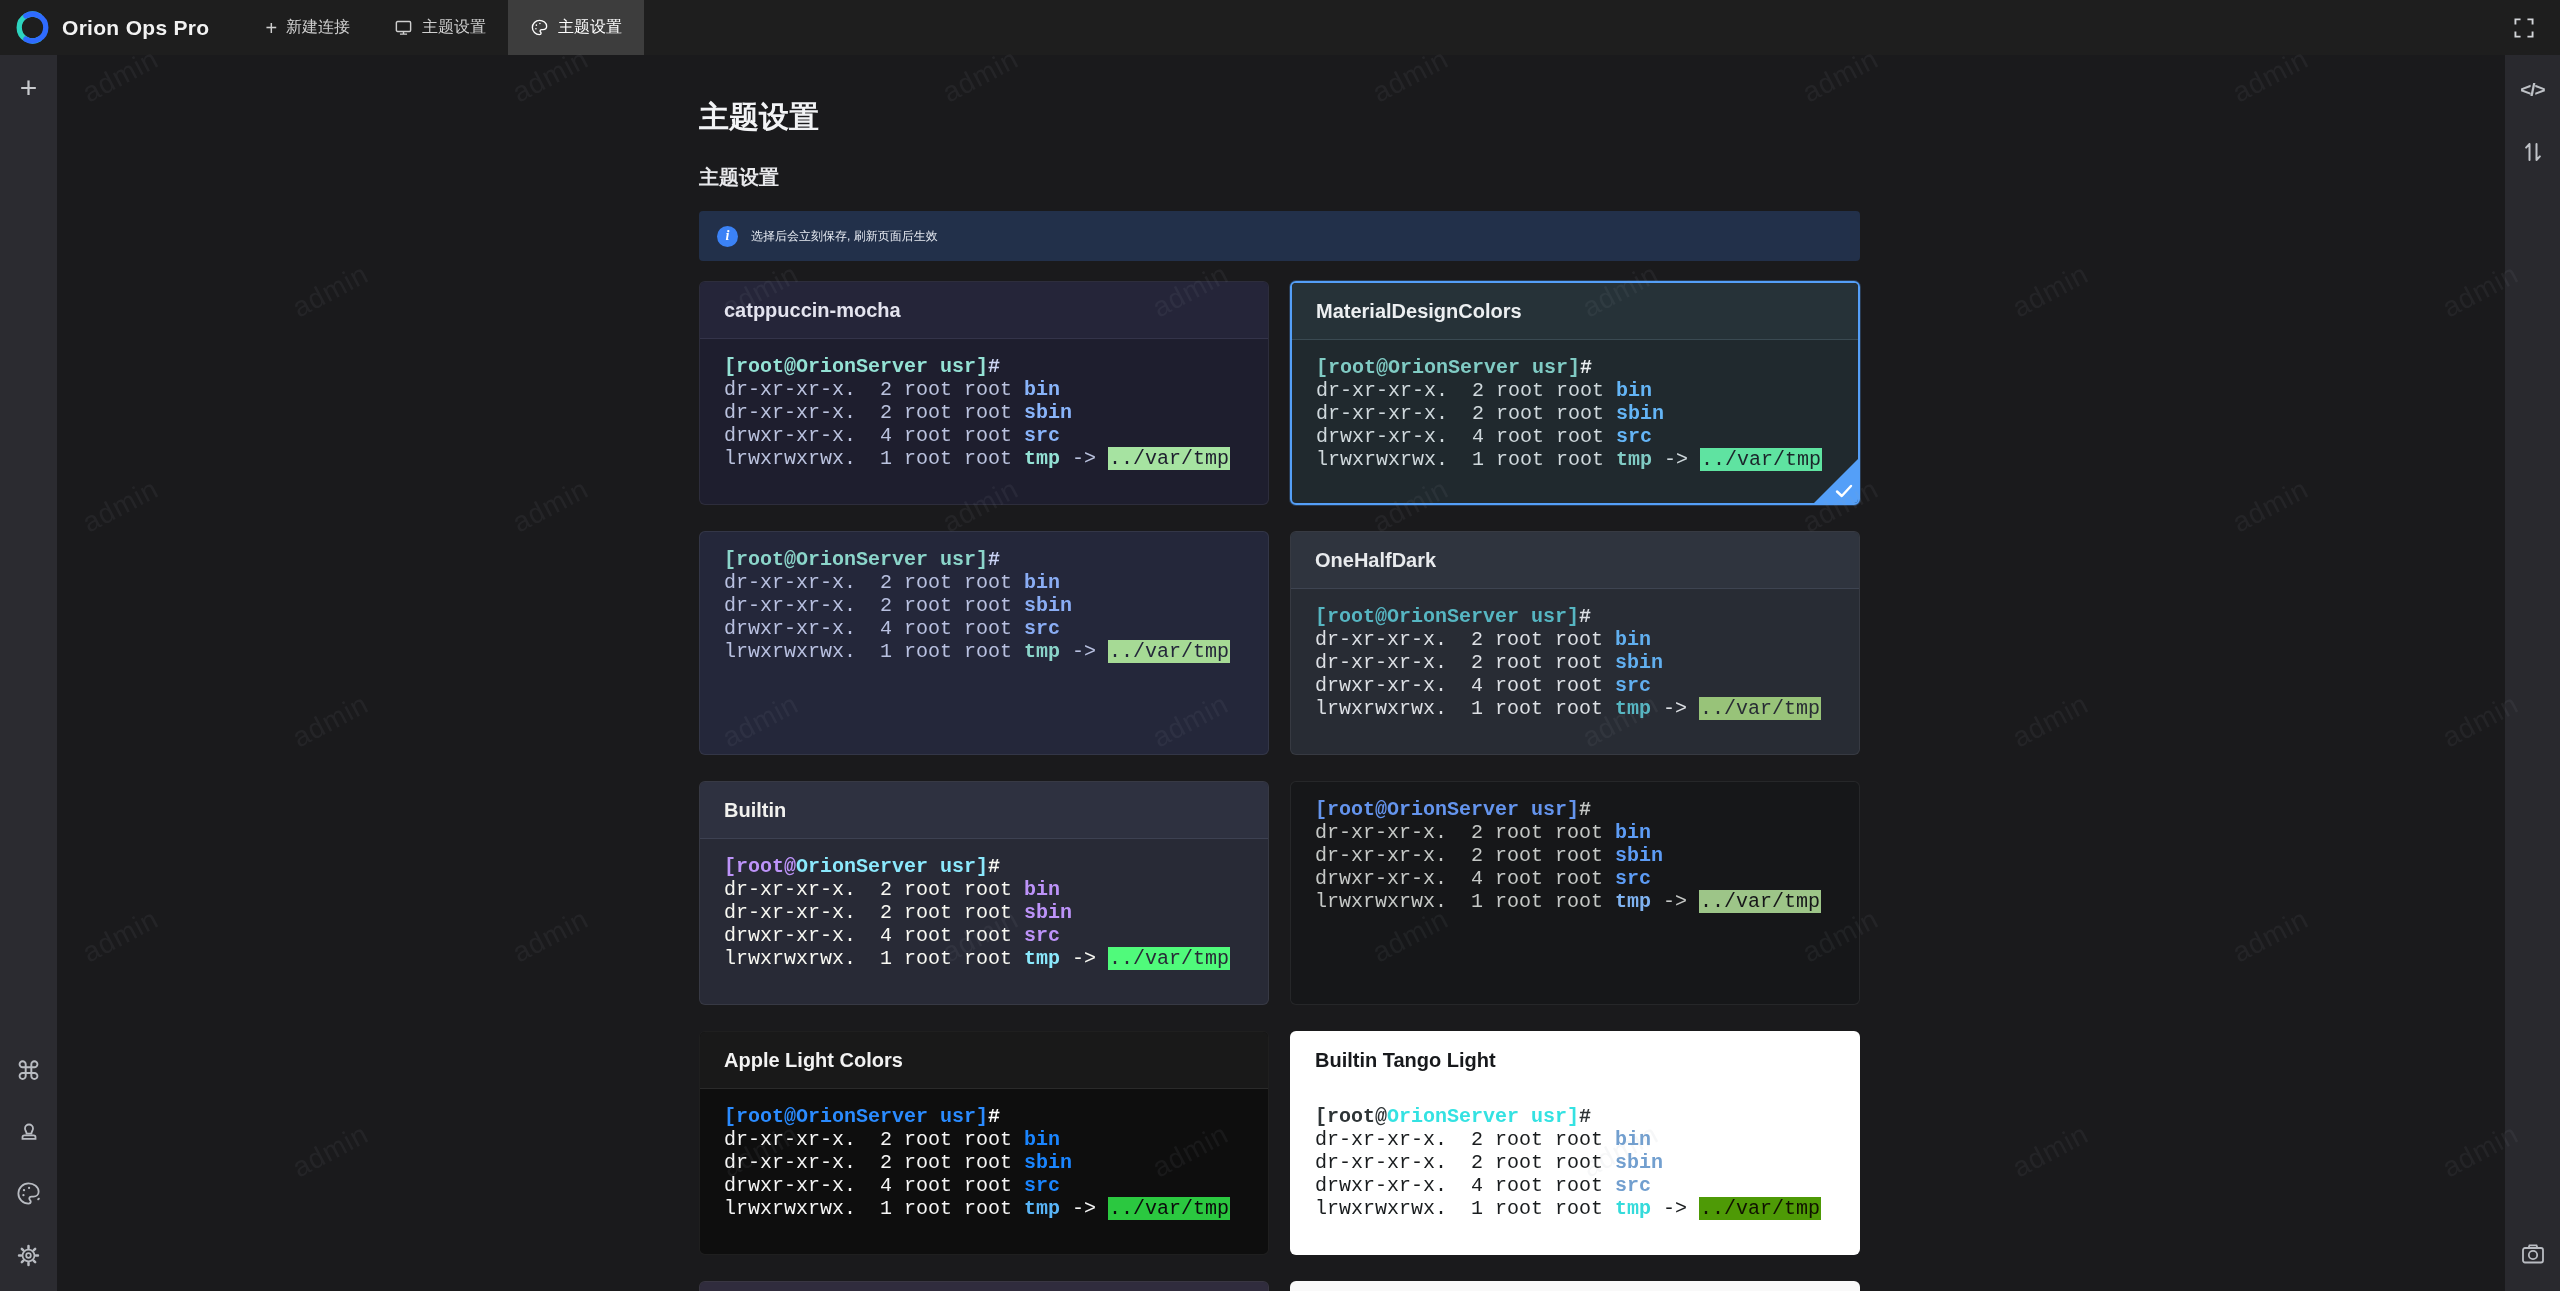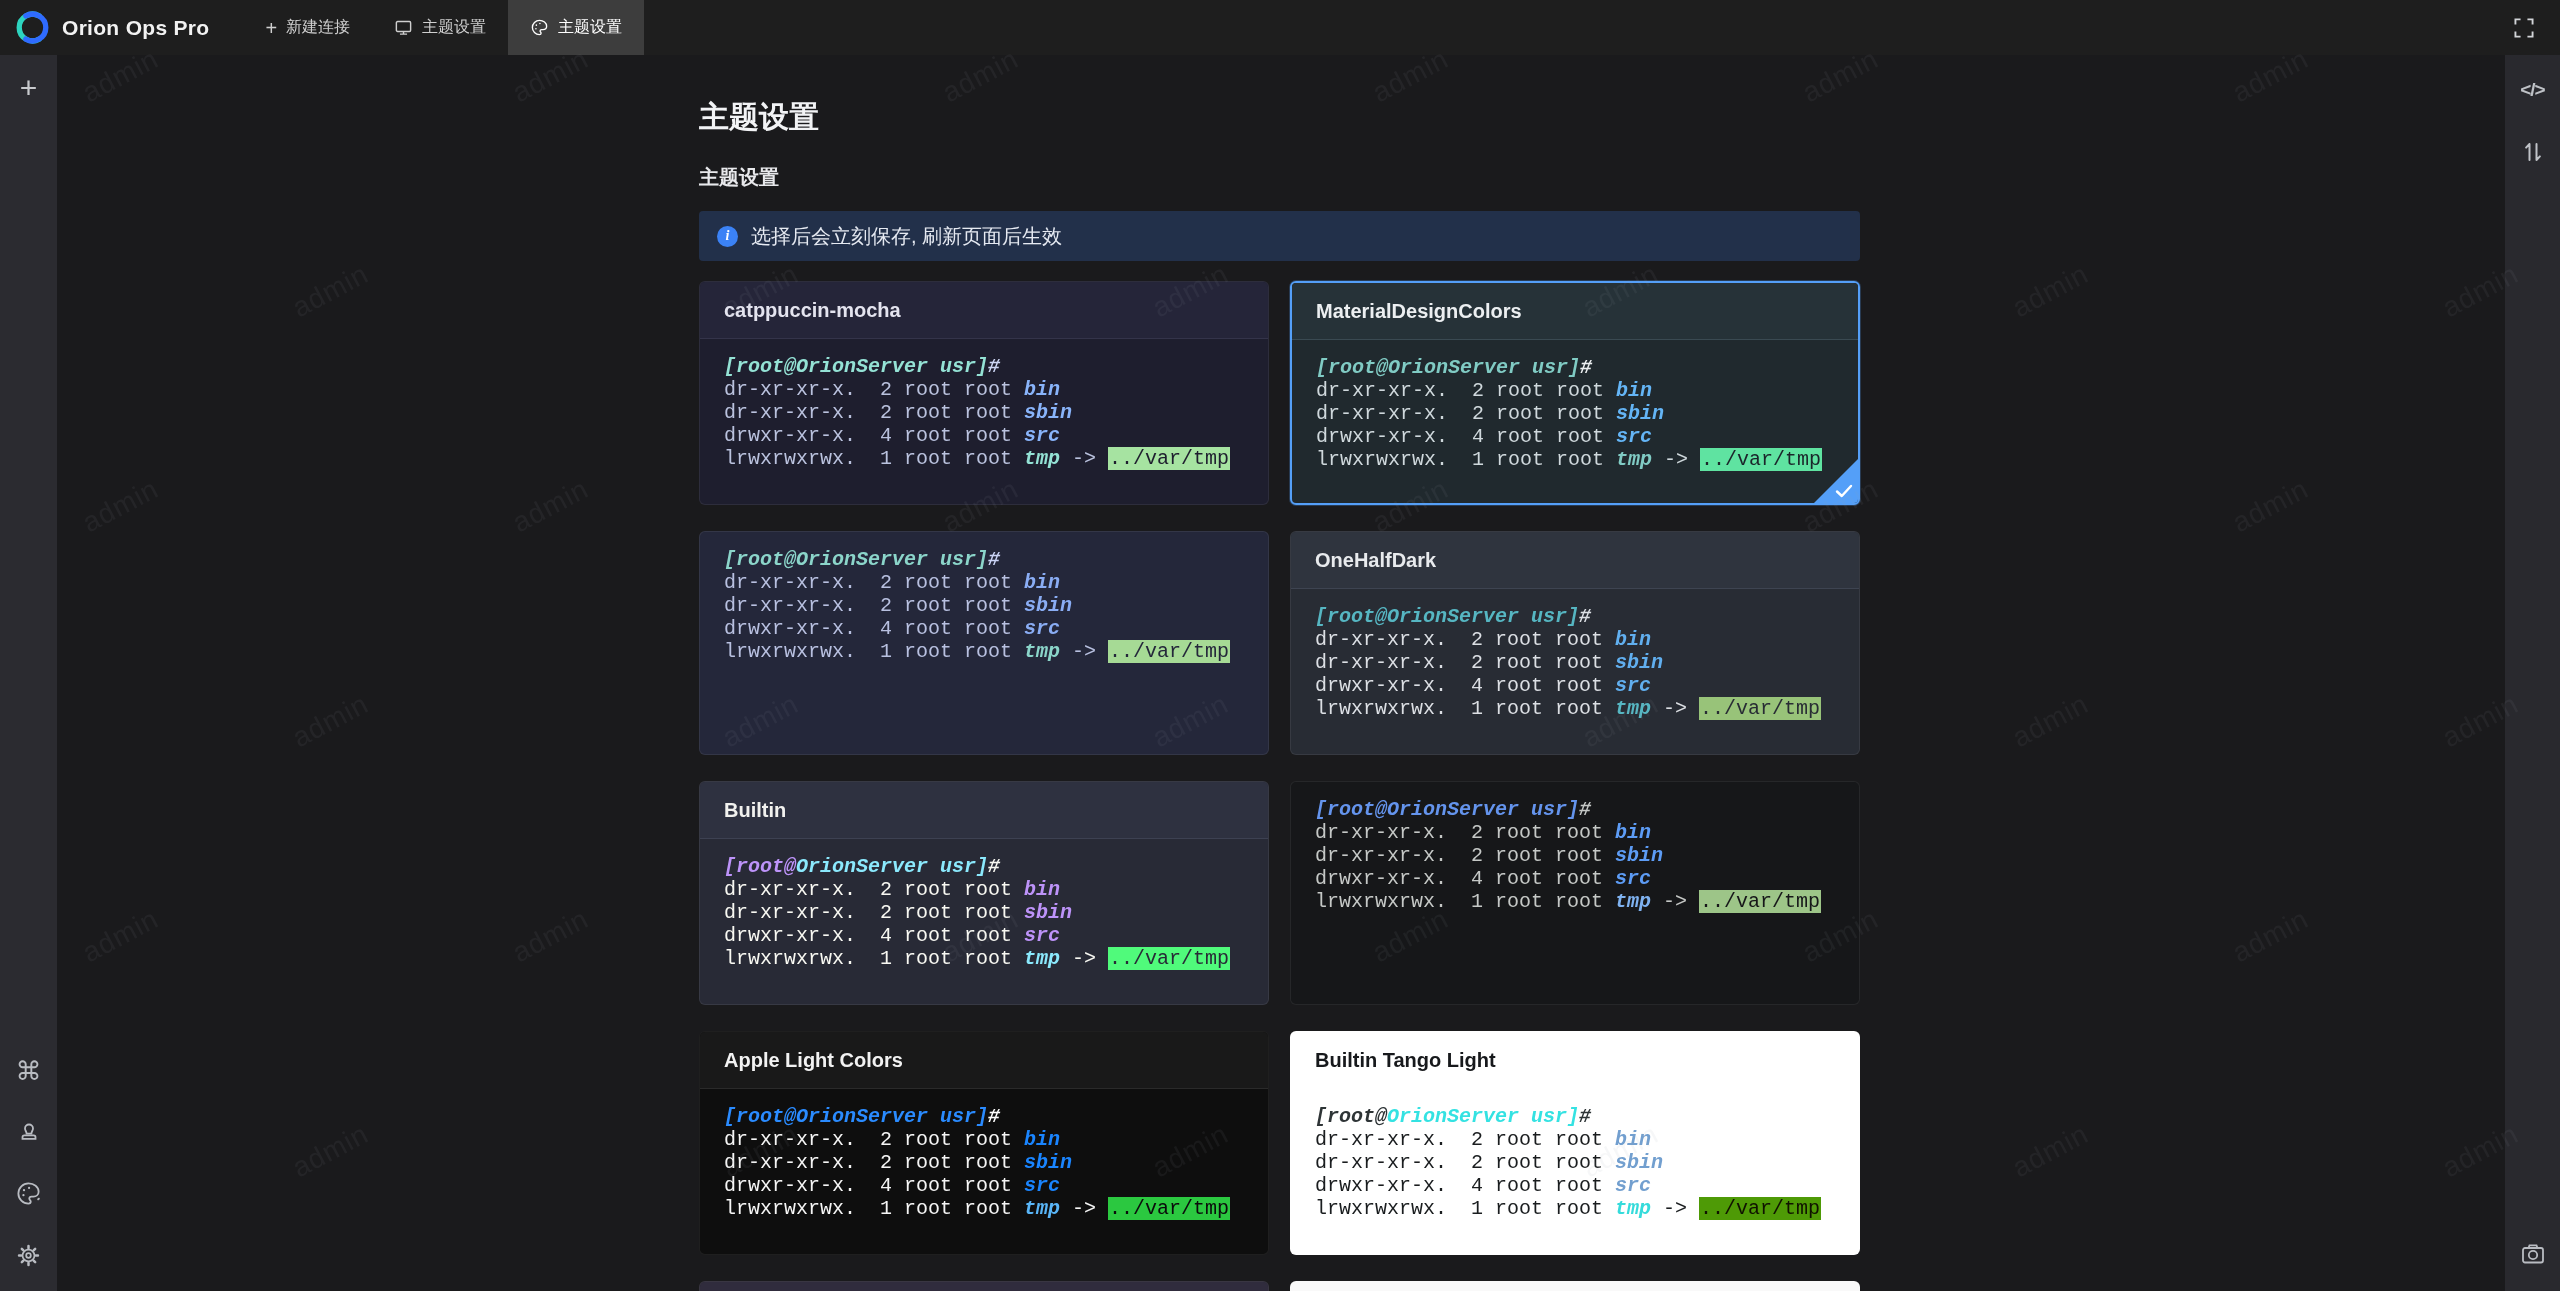--- a/index.html
+++ b/index.html
@@ -36,31 +36,31 @@
   .right-rail .rail-bottom{margin-top:auto;padding-bottom:18px;}
   
   .main{position:absolute;top:55px;left:57px;right:55px;bottom:0;overflow:hidden;}
   .content{margin-left:642px;padding-top:42px;width:1161px;}
   h1.page-title{margin:0 0 26px;font-size:30px;font-weight:bold;color:#f2f3f5;}
   h2.section-title{margin:0 0 20px;font-size:20px;font-weight:bold;color:#e8e9ec;}
   .banner{height:50px;background:#22304a;border-radius:4px;display:flex;align-items:center;margin-bottom:20px;}
   .info-ic{width:21px;height:21px;border-radius:50%;background:#3b82f6;color:#fff;
     display:flex;align-items:center;justify-content:center;font-size:14px;font-weight:bold;
     font-family:"Liberation Serif","DejaVu Serif",serif;font-style:italic;margin:0 13px 0 18px;flex:0 0 auto;}
-  .banner .banner-text{color:#e6eaf2;font-size:20px;}
+  .banner .banner-text{color:#e6eaf2;font-size:12px;}
   .grid{display:grid;grid-template-columns:570px 570px;column-gap:21px;row-gap:26px;}
   
   .card{position:relative;width:570px;height:224px;border:1px solid rgba(255,255,255,0.07);
     border-radius:6px;box-sizing:border-box;overflow:hidden;cursor:pointer;}
   .card.selected{border:2px solid #549ff8;box-shadow:0 0 0 1px rgba(84,159,248,.25);}
   .card-header{height:56px;display:flex;align-items:center;padding:0 24px;
     font-size:20px;font-weight:bold;border-bottom:1px solid transparent;}
   .card-body{padding:16px 24px 0;font-family:"Liberation Mono","DejaVu Sans Mono",monospace;
     font-size:20px;line-height:23px;white-space:pre;}
-  .card-body .b{font-weight:bold;font-style:italic;}
+  .card-body .b{font-weight:bold;}
   .card-body .lnk{padding:0 1px;}
   .sel-badge{position:absolute;right:-1px;bottom:-1px;width:0;height:0;
     border-bottom:46px solid #549ff8;border-left:46px solid transparent;}
   .sel-check{position:absolute;right:5px;bottom:5px;z-index:2;}
   
   .watermarks{position:absolute;inset:0;pointer-events:none;z-index:40;overflow:hidden;}
   .wm{position:absolute;font-size:28px;color:#9aa0aa;opacity:.08;transform:rotate(-28deg);
     letter-spacing:1px;white-space:nowrap;}
 </style>
 </head>

